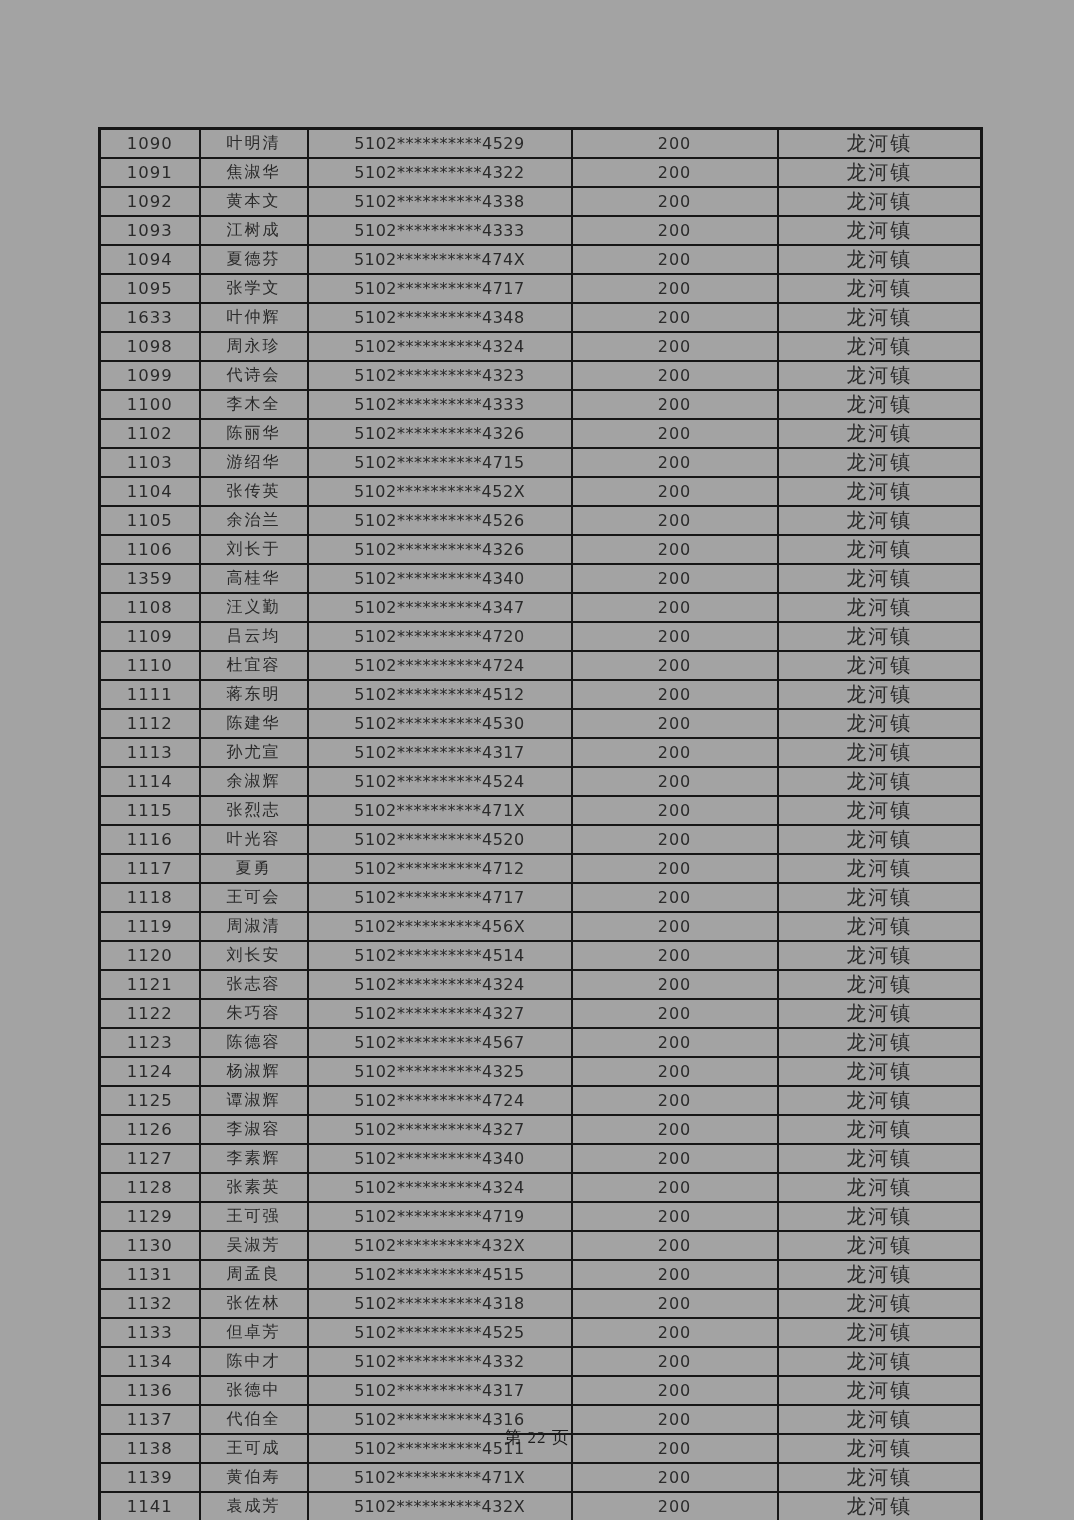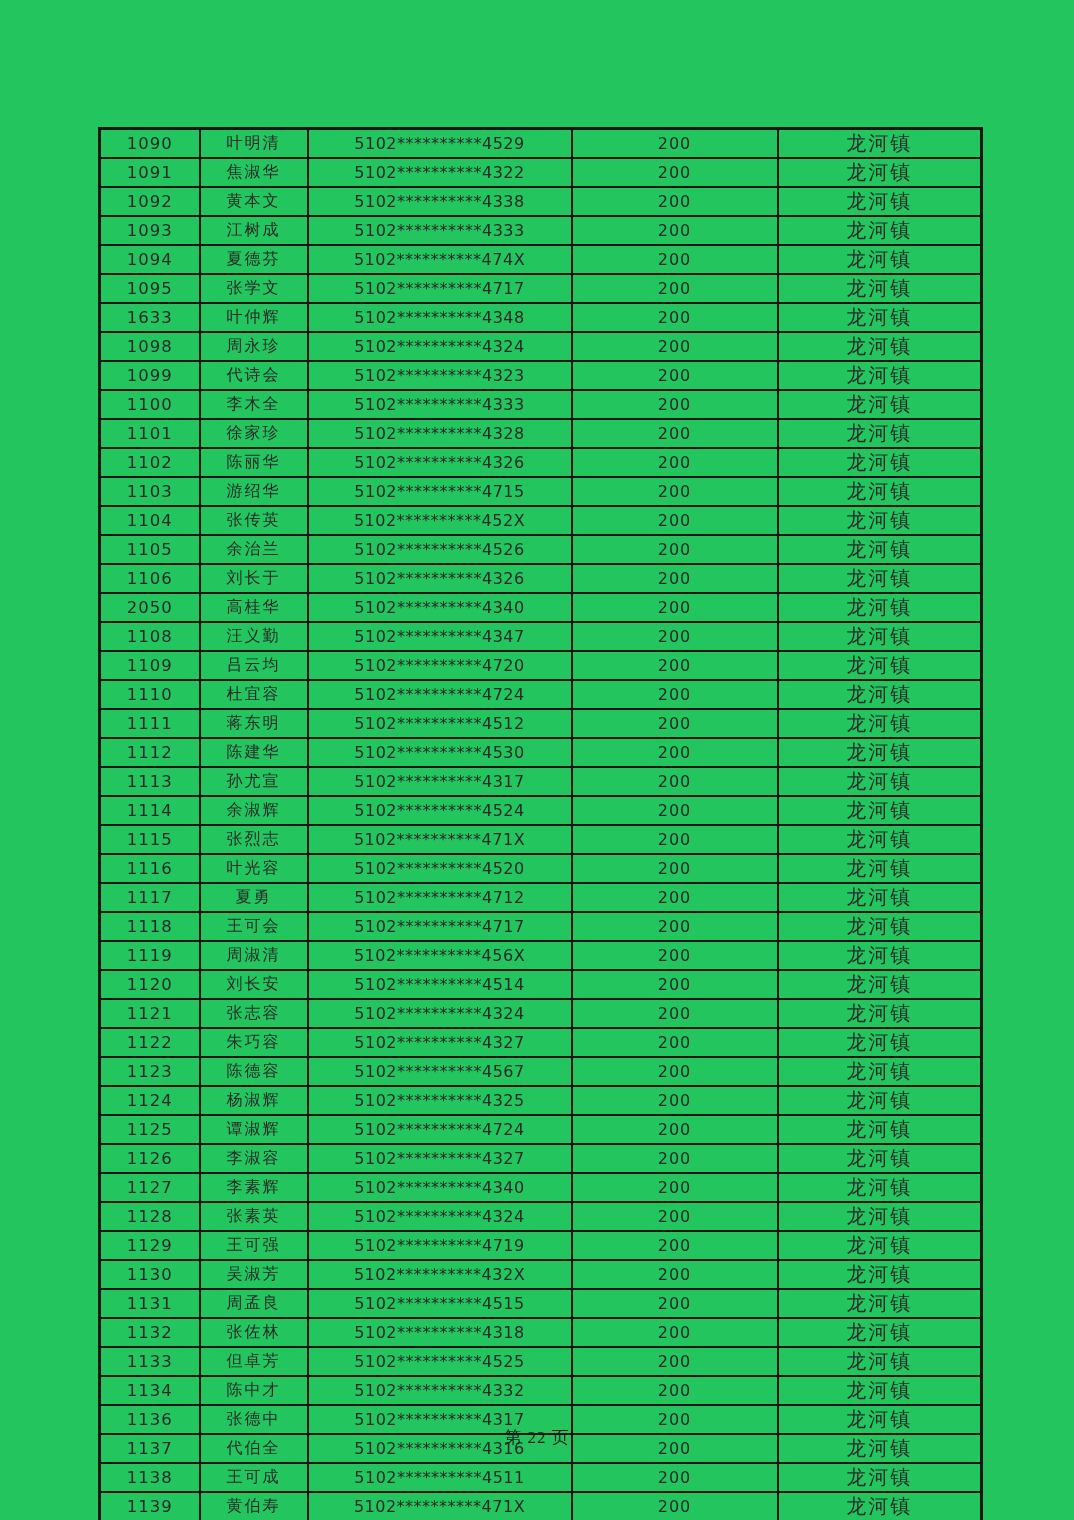--- a/index.html
+++ b/index.html
@@ -5,21 +5,21 @@
   html, body {
     margin: 0;
     padding: 0;
     background: #ffffff;
     font-family: "Liberation Serif", "DejaVu Serif", serif;
   }
   .page {
     position: relative;
     width: 1074px;
     height: 1520px;
-    background: #22c55e;
+    background: #a3a3a3;
     overflow: hidden;
   }
   table.roster {
     position: absolute;
     left: 98px;
     top: 127px;
     width: 882px;
     border-collapse: collapse;
     table-layout: fixed;
     border: 3px solid #161616;
@@ -148,27 +148,20 @@
           <td class="c4">龙河镇</td>
         </tr>
         <tr>
           <td class="c0">1100</td>
           <td class="c1">李木全</td>
           <td class="c2">5102**********4333</td>
           <td class="c3">200</td>
           <td class="c4">龙河镇</td>
         </tr>
         <tr>
-          <td class="c0">1101</td>
-          <td class="c1">徐家珍</td>
-          <td class="c2">5102**********4328</td>
-          <td class="c3">200</td>
-          <td class="c4">龙河镇</td>
-        </tr>
-        <tr>
           <td class="c0">1102</td>
           <td class="c1">陈丽华</td>
           <td class="c2">5102**********4326</td>
           <td class="c3">200</td>
           <td class="c4">龙河镇</td>
         </tr>
         <tr>
           <td class="c0">1103</td>
           <td class="c1">游绍华</td>
           <td class="c2">5102**********4715</td>
@@ -190,21 +183,21 @@
           <td class="c4">龙河镇</td>
         </tr>
         <tr>
           <td class="c0">1106</td>
           <td class="c1">刘长于</td>
           <td class="c2">5102**********4326</td>
           <td class="c3">200</td>
           <td class="c4">龙河镇</td>
         </tr>
         <tr>
-          <td class="c0">2050</td>
+          <td class="c0">1359</td>
           <td class="c1">高桂华</td>
           <td class="c2">5102**********4340</td>
           <td class="c3">200</td>
           <td class="c4">龙河镇</td>
         </tr>
         <tr>
           <td class="c0">1108</td>
           <td class="c1">汪义勤</td>
           <td class="c2">5102**********4347</td>
           <td class="c3">200</td>

